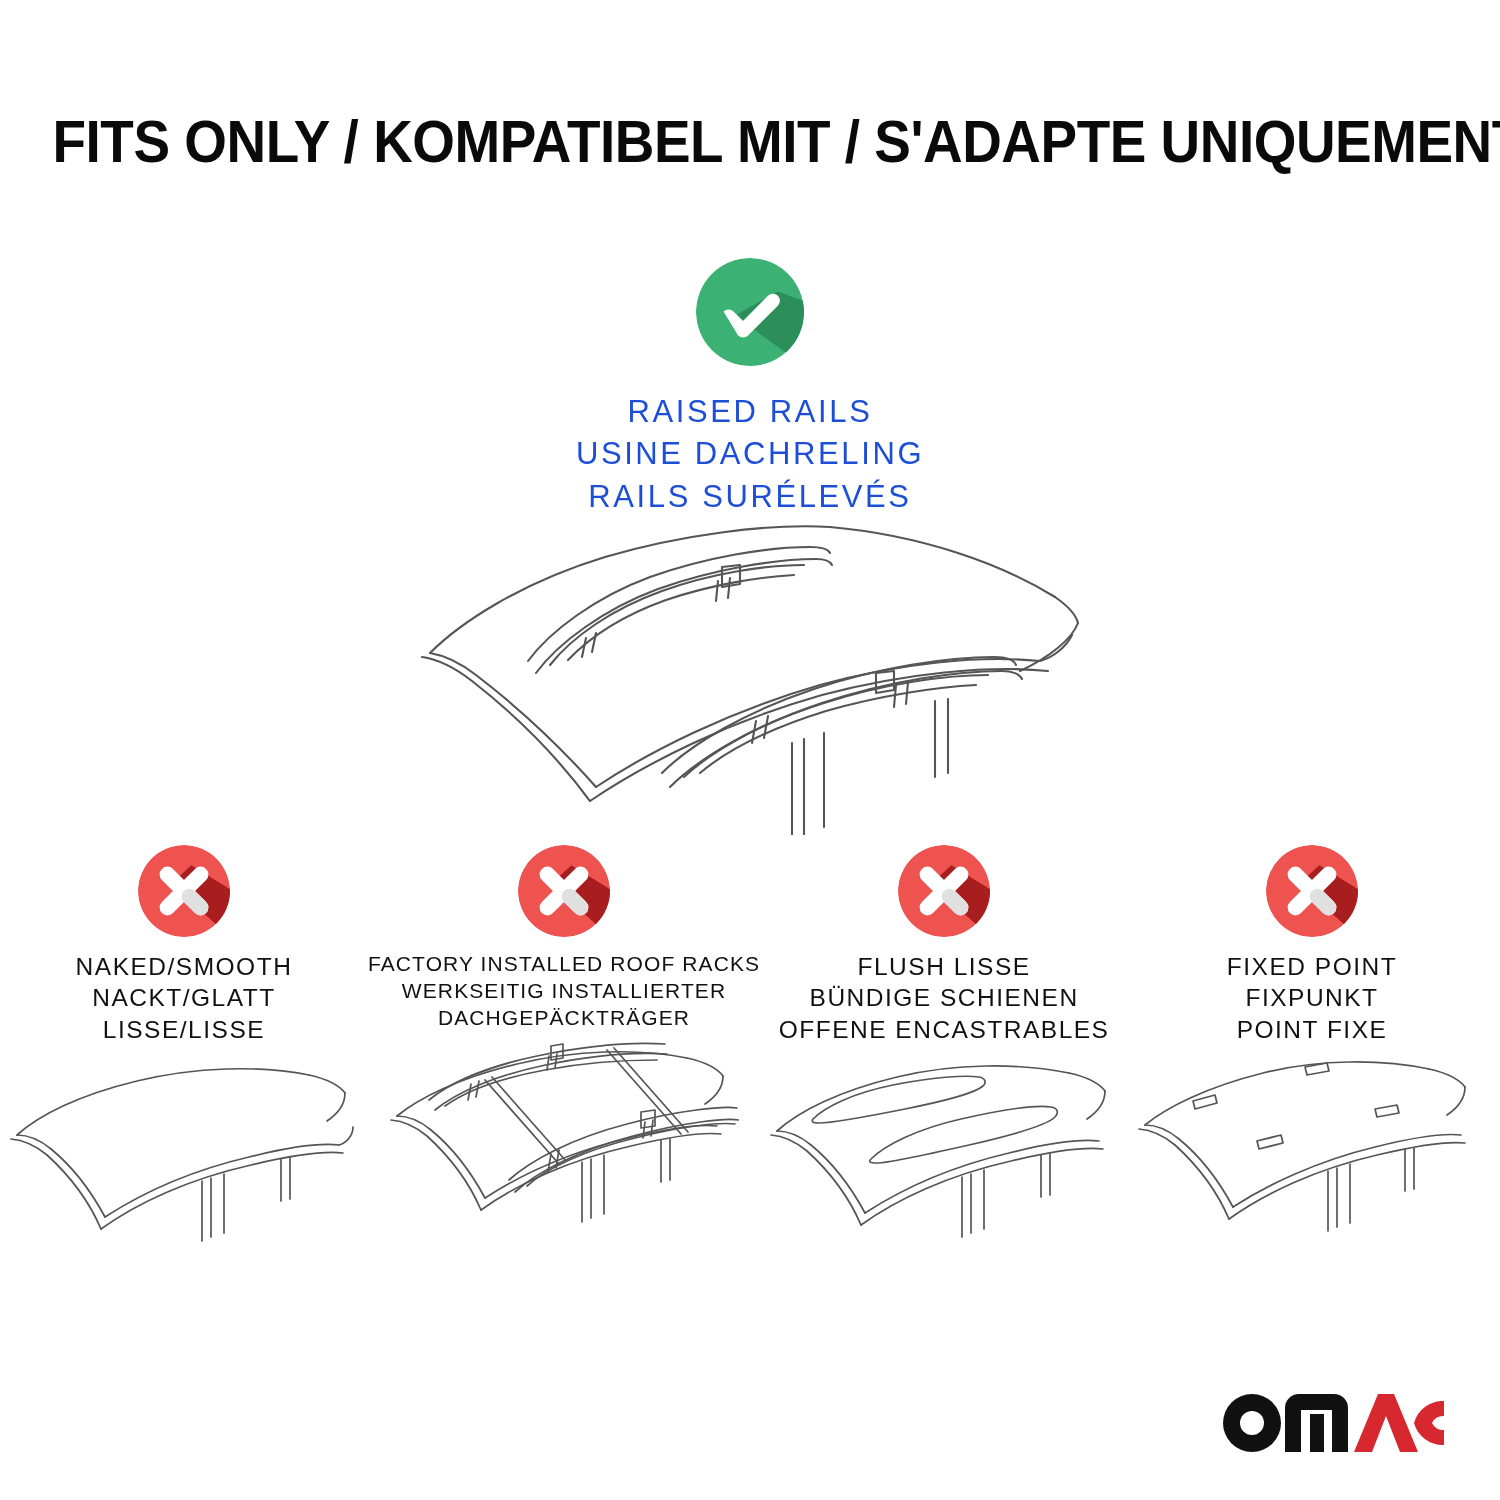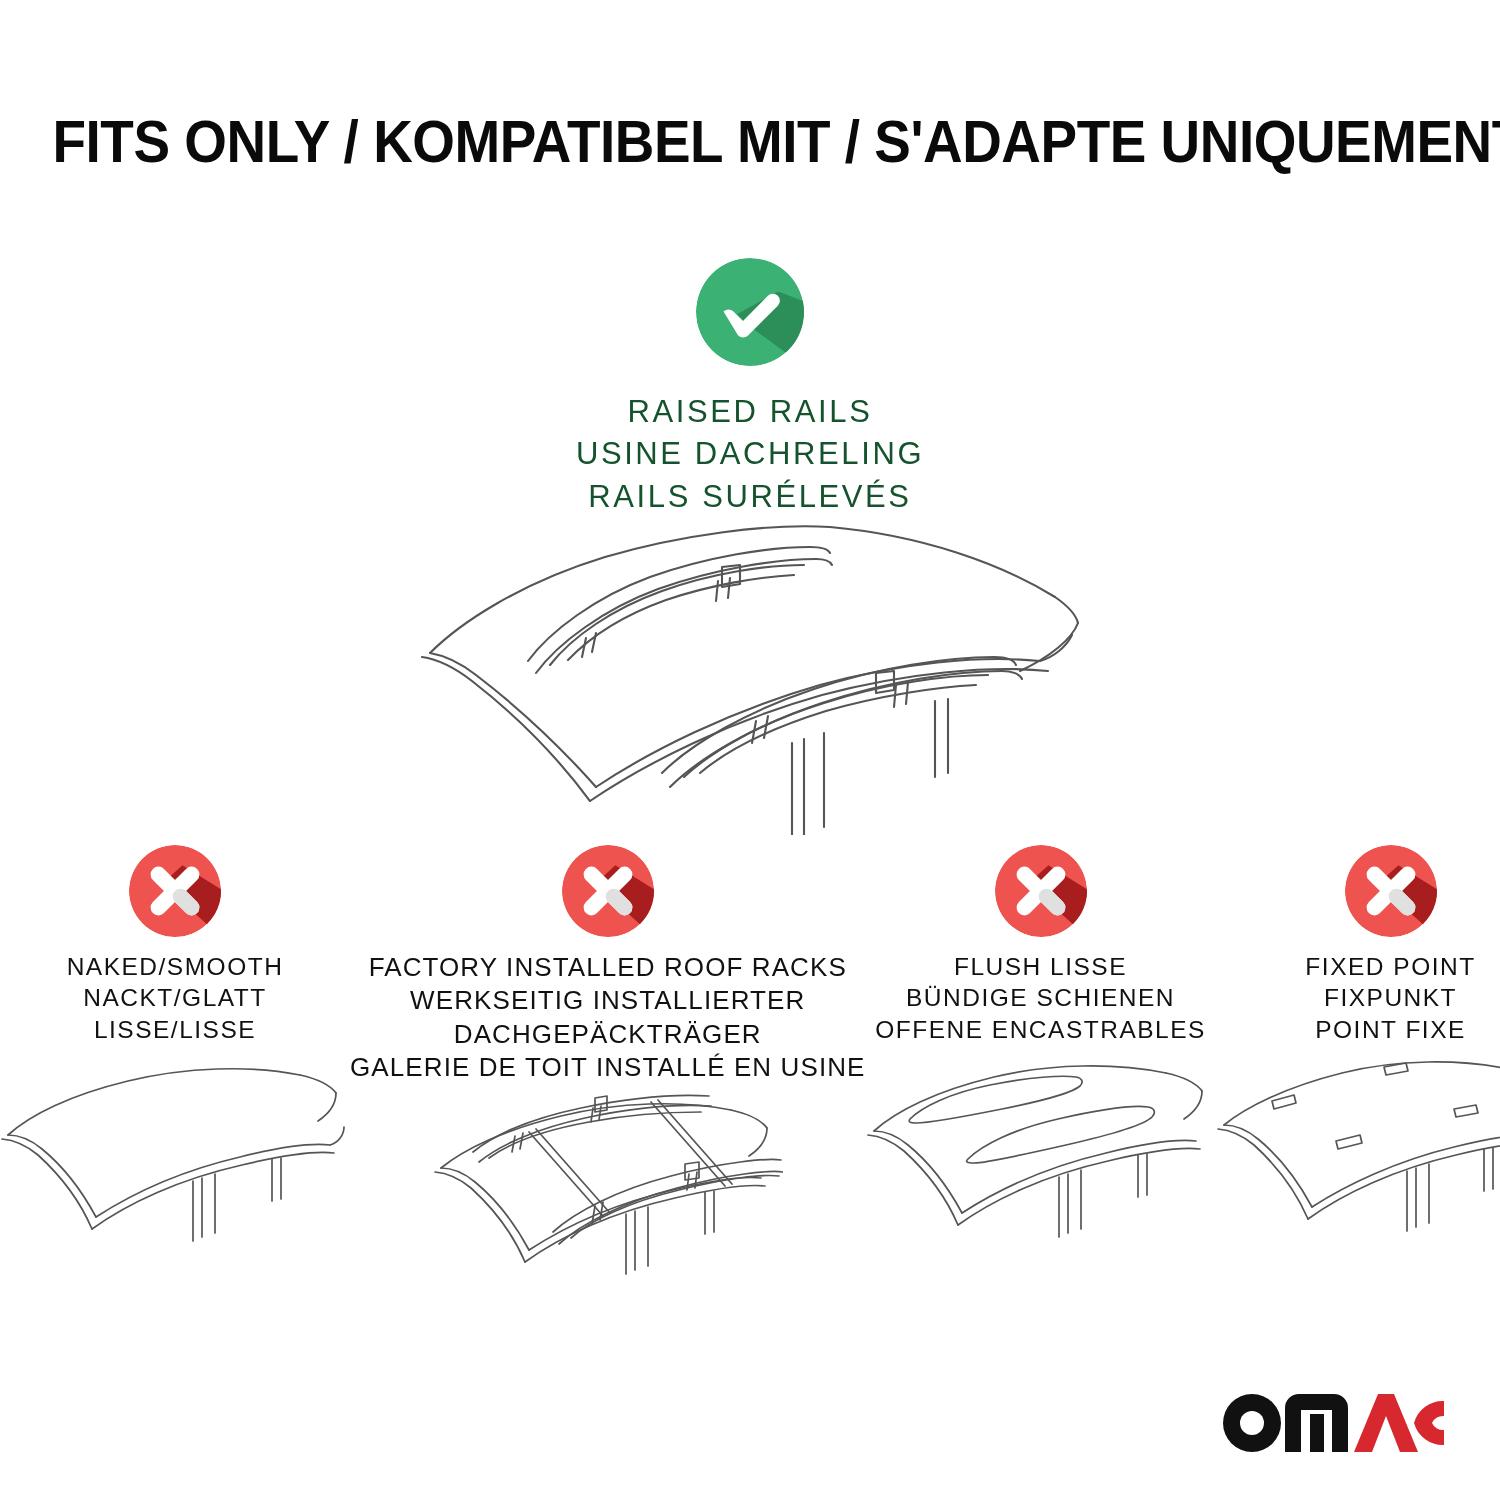--- a/index.html
+++ b/index.html
@@ -43,21 +43,21 @@
   #check-icon-wrap {
     width: 108px;
     height: 108px;
     margin: 0 auto;
   }
   #approved-labels {
     margin-top: 25px;
     font-size: 31px;
     line-height: 1.37;
     letter-spacing: 2.6px;
-    color: #14532d;
+    color: #1d4ed8;
     font-weight: 400;
   }
 
   #main-illustration {
     position: absolute;
     left: 400px;
     top: 505px;
     width: 720px;
     height: 330px;
   }
@@ -88,21 +88,21 @@
     text-align: center;
     color: #111;
     white-space: nowrap;
   }
   .reject-illustration {
     margin-top: 8px;
     width: 350px;
     height: 235px;
   }
   .col-narrow .reject-labels { font-size: 24.5px; }
-  .col-wide  .reject-labels { font-size: 26px; letter-spacing: 1.1px; }
+  .col-wide  .reject-labels { font-size: 21px; letter-spacing: 1.1px; }
 
   
   #omac-logo {
     position: absolute;
     right: 56px;
     bottom: 46px;
     width: 222px;
     height: 62px;
   }
 </style>
@@ -257,21 +257,20 @@
             <path d="M68 32 L32 68" stroke="#FFFFFF" stroke-width="17"></path>
             <path d="M56 56 L68 68" stroke="#E0E0E0" stroke-width="17"></path>
           </g>
         </g>
       </svg>
     </div>
     <div class="reject-labels">
       <div>FACTORY INSTALLED ROOF RACKS</div>
       <div>WERKSEITIG INSTALLIERTER</div>
       <div>DACHGEPÄCKTRÄGER</div>
-      <div>GALERIE DE TOIT INSTALLÉ EN USINE</div>
     </div>
     <div class="reject-illustration">
       <svg viewBox="0 0 350 235" width="350" height="235" aria-hidden="true">
         <g fill="none" stroke="#555555" stroke-width="1.7" stroke-linecap="round" stroke-linejoin="round">
 
           <path d="M8 76 C 30 58, 70 38, 128 24 C 186 10, 248 8, 298 18"></path>
           <path d="M298 18 C 316 22, 328 28, 334 36"></path>
           <path d="M8 76 C 18 76, 30 80, 42 90 C 64 108, 82 132, 96 158"></path>
           <path d="M2 80 C 14 81, 26 86, 38 96 C 60 116, 80 142, 92 170"></path>
           <path d="M334 36 C 334 46, 328 56, 316 64"></path>

